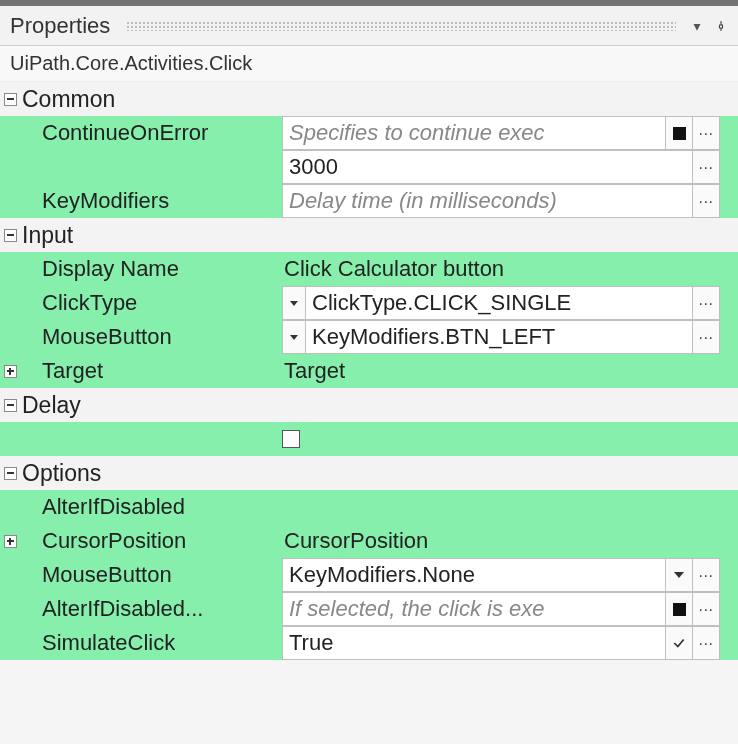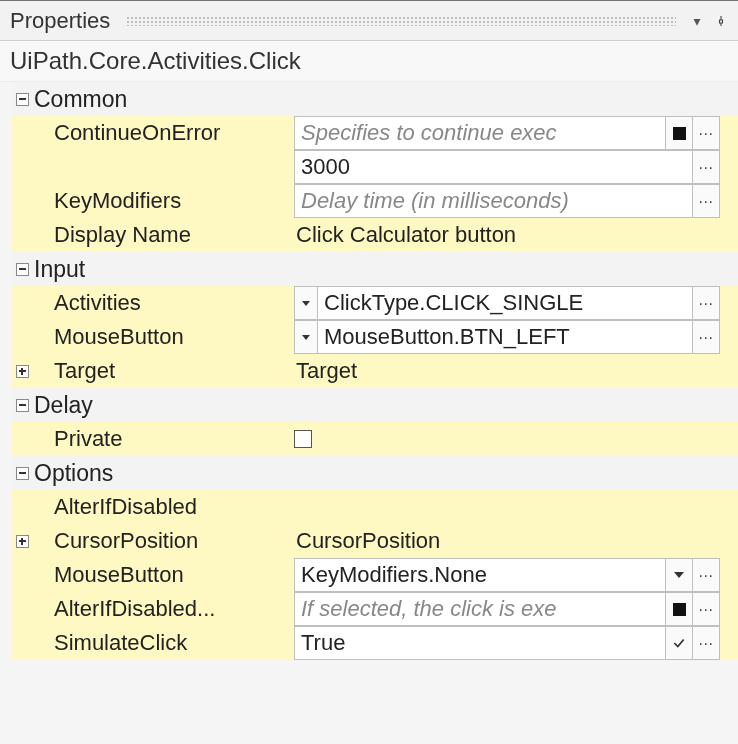--- a/index.html
+++ b/index.html
@@ -8,21 +8,21 @@
     width: 738px; height: 744px;
     font-family: "Segoe UI", Arial, sans-serif;
     font-size: 22px;
     color: #222;
     background: #f5f5f5;
     overflow: hidden;
   }
   .panel {
     width: 738px;
     background: #f5f5f5;
-    border-top: 1px solid #737373;
+    border-top: 6px solid #737373;
   }
   .panel-header {
     display: flex;
     align-items: center;
     height: 40px;
     border-bottom: 1px solid #cfcfcf;
     padding: 0 8px 0 10px;
     background: #f2f2f2;
   }
   .panel-title {
@@ -41,40 +41,40 @@
   .hdr-btn {
     width: 18px; height: 18px;
     display: inline-flex; align-items: center; justify-content: center;
     margin-left: 6px;
     color: #555;
     font-size: 14px;
     cursor: pointer;
   }
   .pin svg { width: 12px; height: 12px; }
   .activity-type {
-    font-size: 24px;
+    font-size: 20px;
     padding: 6px 10px 6px 10px;
     border-bottom: 1px solid #ececec;
     background: #f8f8f8;
     color: #333;
     white-space: nowrap;
   }
   .grid {
     width: 100%;
   }
   .row {
     display: flex;
     align-items: stretch;
     min-height: 34px;
   }
   .cat-row {
     background: #f3f3f3;
   }
   .prop-row {
-    background: #fef9c3;
+    background: #86efac;
   }
   .gutter {
     width: 20px;
     display: flex;
     align-items: center;
     justify-content: center;
     flex-shrink: 0;
   }
   .expander {
     width: 13px; height: 13px;
@@ -116,21 +116,21 @@
   }
   .value-cell {
     position: absolute;
     left: 282px;
     right: 18px;
     display: flex;
     align-items: stretch;
     gap: 0;
     height: 34px;
   }
-  .row { position: relative; margin-left: 12px; }
+  .row { position: relative; }
   .value-box {
     flex: 1;
     border: 1px solid #bfbfbf;
     background: #fff;
     display: flex;
     align-items: center;
     padding: 0 6px;
     font-size: 22px;
     min-width: 0;
     overflow: hidden;
@@ -260,62 +260,62 @@
       <div class="indent1"></div>
       <div class="prop-name-col">
           <span class="prop-name">KeyModifiers</span>
         </div>
       <div class="value-cell">
         <div class="value-box italic">Delay time (in milliseconds)</div>
         <div class="mini-btn ellipsis"></div>
       </div>
     </div>
 
-    <div class="row prop-row">
-      <div class="gutter"></div>
-      <div class="indent1"></div>
-      <div class="prop-name-col">
-          <span class="prop-name">Display Name</span>
-        </div>
-      <div class="value-cell">
-        <div class="value-text-plain">Click Calculator button</div>
-      </div>
-    </div>
-
     <div class="row cat-row">
       <div class="gutter">
           <span class="expander"></span>
         </div>
       <div class="name-col">
           <span class="cat-name">Input</span>
         </div>
     </div>
 
     <div class="row prop-row">
       <div class="gutter"></div>
       <div class="indent1"></div>
       <div class="prop-name-col">
-          <span class="prop-name">Activities</span>
+          <span class="prop-name">Display Name</span>
+        </div>
+      <div class="value-cell">
+        <div class="value-text-plain">Click Calculator button</div>
+      </div>
+    </div>
+
+    <div class="row prop-row">
+      <div class="gutter"></div>
+      <div class="indent1"></div>
+      <div class="prop-name-col">
+          <span class="prop-name">ClickType</span>
         </div>
       <div class="value-cell">
         <div class="dd-pre"></div>
         <div class="value-box">ClickType.CLICK_SINGLE</div>
         <div class="mini-btn ellipsis"></div>
       </div>
     </div>
 
     <div class="row prop-row">
       <div class="gutter"></div>
       <div class="indent1"></div>
       <div class="prop-name-col">
           <span class="prop-name">MouseButton</span>
         </div>
       <div class="value-cell">
         <div class="dd-pre"></div>
-        <div class="value-box">MouseButton.BTN_LEFT</div>
+        <div class="value-box">KeyModifiers.BTN_LEFT</div>
         <div class="mini-btn ellipsis"></div>
       </div>
     </div>
 
     <div class="row prop-row">
       <div class="gutter">
           <span class="expander plus"></span>
         </div>
       <div class="indent1"></div>
       <div class="prop-name-col" style="width:242px;">
@@ -331,23 +331,20 @@
           <span class="expander"></span>
         </div>
       <div class="name-col">
           <span class="cat-name">Delay</span>
         </div>
     </div>
 
     <div class="row prop-row">
       <div class="gutter"></div>
       <div class="indent1"></div>
-      <div class="prop-name-col">
-          <span class="prop-name">Private</span>
-        </div>
       <div class="value-cell" style="align-items:center;">
         <span class="checkbox-empty"></span>
       </div>
     </div>
 
     <div class="row cat-row">
       <div class="gutter">
           <span class="expander"></span>
         </div>
       <div class="name-col">

